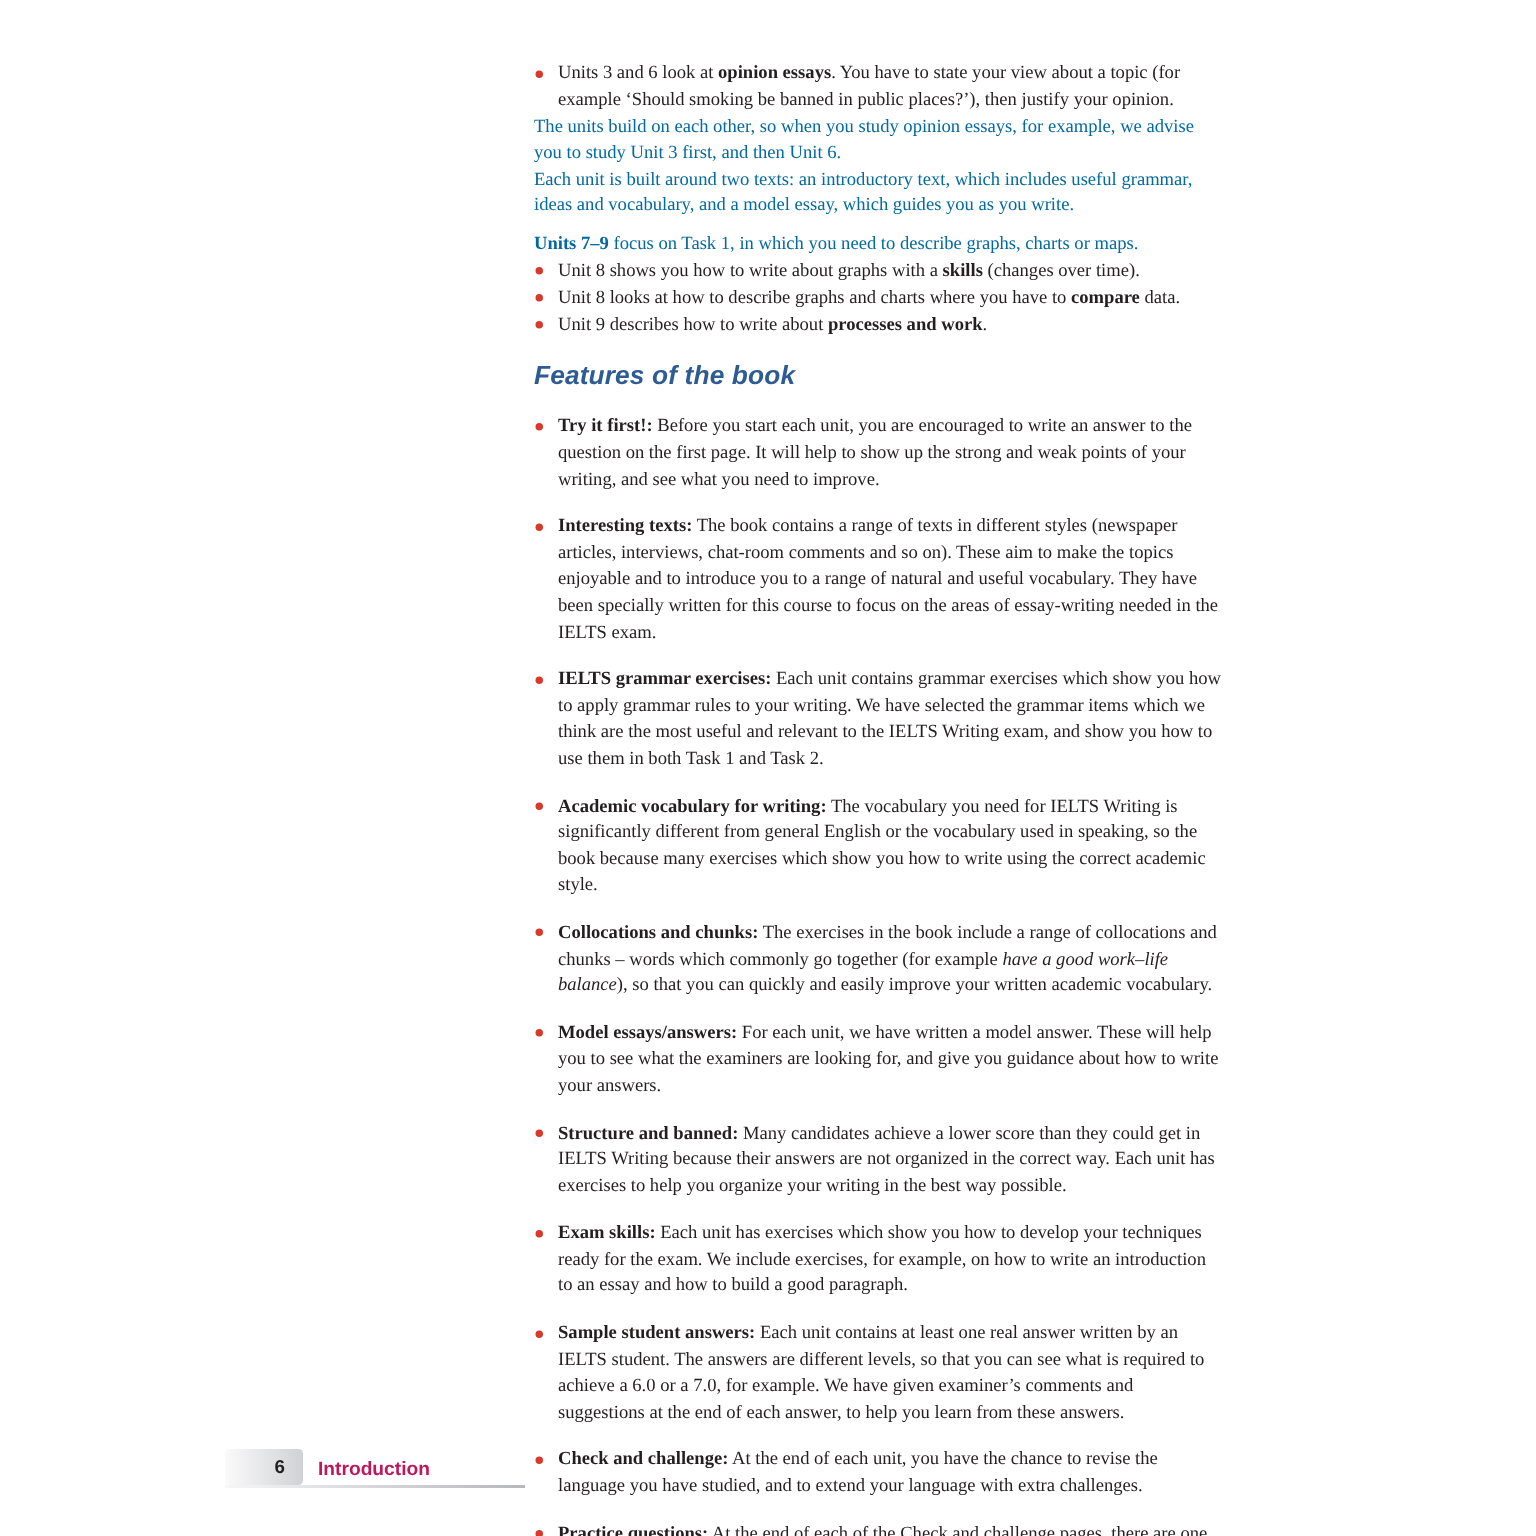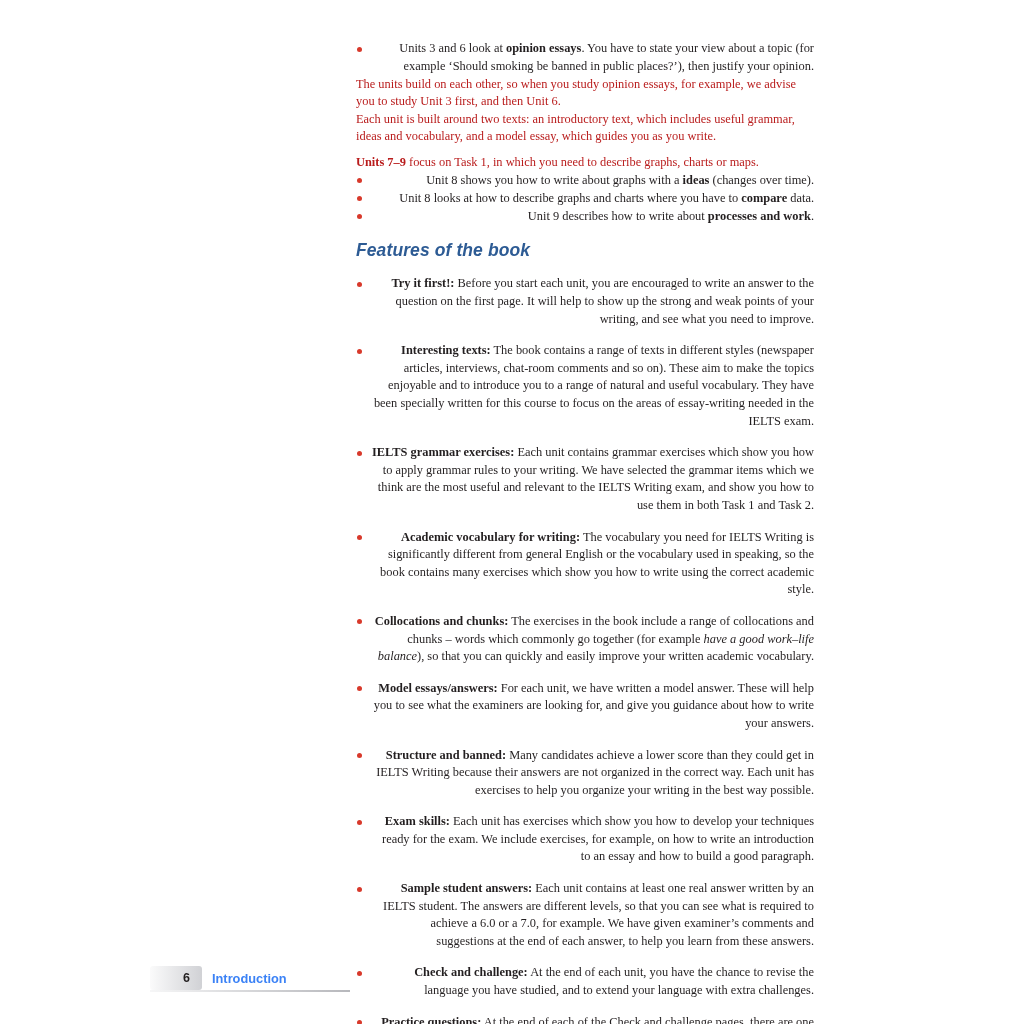--- a/index.html
+++ b/index.html
@@ -23,31 +23,30 @@
   .content {
     position: absolute;
     left: 356px;
     top: 40px;
     width: 458px;
   }
   p.para {
     margin: 0;
     font-size: 12.4px;
     line-height: 17.6px;
-    color: #b91c1c;
+    color: #0369a1;
     text-align: left;
   }
   .spacer-sm { height: 8px; }
   .spacer-xs { height: 4px; }
 
   ul.bullets {
     list-style: none;
     margin: 0;
     padding: 0;
-    text-align: right;
   }
   ul.bullets li {
     position: relative;
     padding-left: 16px;
     margin: 0 0 0.5px 0;
     font-size: 12.4px;
     line-height: 17.6px;
     color: #231f20;
   }
   ul.bullets li .dot {
@@ -110,21 +109,21 @@
     font-size: 12.5px;
     color: #231f20;
   }
   .footer-label {
     position: absolute;
     left: 62px;
     top: 9px;
     font-family: "Liberation Sans", "DejaVu Sans", sans-serif;
     font-weight: bold;
     font-size: 12.8px;
-    color: #3b82f6;
+    color: #be185d;
     white-space: nowrap;
   }
 </style>
 </head>
 <body>
 
 <div class="page">
 
   <div class="content">
 
@@ -136,21 +135,21 @@
 
     <p class="para">The units build on each other, so when you study opinion essays, for example, we advise you to study Unit 3 first, and then Unit 6.</p>
     <p class="para">Each unit is built around two texts: an introductory text, which includes useful grammar, ideas and vocabulary, and a model essay, which guides you as you write.</p>
 
     <div class="spacer-sm"></div>
 
     <p class="para"><b>Units 7–9</b><span> focus on Task 1, in which you need to describe graphs, charts or maps.</span></p>
 
     <ul class="bullets tight">
       <li>
-        <span class="dot"></span><span>Unit 8 shows you how to write about graphs with a </span><b>ideas</b><span> (changes over time).</span>
+        <span class="dot"></span><span>Unit 8 shows you how to write about graphs with a </span><b>skills</b><span> (changes over time).</span>
       </li>
       <li>
         <span class="dot"></span><span>Unit 8 looks at how to describe graphs and charts where you have to </span><b>compare</b><span> data.</span>
       </li>
       <li>
         <span class="dot"></span><span>Unit 9 describes how to write about </span><b>processes and work</b><span>.</span>
       </li>
     </ul>
 
     <h2 class="section-heading">Features of the book</h2>
@@ -159,21 +158,21 @@
       <li>
         <span class="dot"></span><b>Try it first!:</b><span> Before you start each unit, you are encouraged to write an answer to the question on the first page. It will help to show up the strong and weak points of your writing, and see what you need to improve.</span>
       </li>
       <li>
         <span class="dot"></span><b>Interesting texts:</b><span> The book contains a range of texts in different styles (newspaper articles, interviews, chat-room comments and so on). These aim to make the topics enjoyable and to introduce you to a range of natural and useful vocabulary. They have been specially written for this course to focus on the areas of essay-writing needed in the IELTS exam.</span>
       </li>
       <li>
         <span class="dot"></span><b>IELTS grammar exercises:</b><span> Each unit contains grammar exercises which show you how to apply grammar rules to your writing. We have selected the grammar items which we think are the most useful and relevant to the IELTS Writing exam, and show you how to use them in both Task 1 and Task 2.</span>
       </li>
       <li>
-        <span class="dot"></span><b>Academic vocabulary for writing:</b><span> The vocabulary you need for IELTS Writing is significantly different from general English or the vocabulary used in speaking, so the book contains many exercises which show you how to write using the correct academic style.</span>
+        <span class="dot"></span><b>Academic vocabulary for writing:</b><span> The vocabulary you need for IELTS Writing is significantly different from general English or the vocabulary used in speaking, so the book because many exercises which show you how to write using the correct academic style.</span>
       </li>
       <li>
         <span class="dot"></span><b>Collocations and chunks:</b><span> The exercises in the book include a range of collocations and chunks – words which commonly go together (for example </span><i>have a good work–life balance</i><span>), so that you can quickly and easily improve your written academic vocabulary.</span>
       </li>
       <li>
         <span class="dot"></span><b>Model essays/answers:</b><span> For each unit, we have written a model answer. These will help you to see what the examiners are looking for, and give you guidance about how to write your answers.</span>
       </li>
       <li>
         <span class="dot"></span><b>Structure and banned:</b><span> Many candidates achieve a lower score than they could get in IELTS Writing because their answers are not organized in the correct way. Each unit has exercises to help you organize your writing in the best way possible.</span>
       </li>

